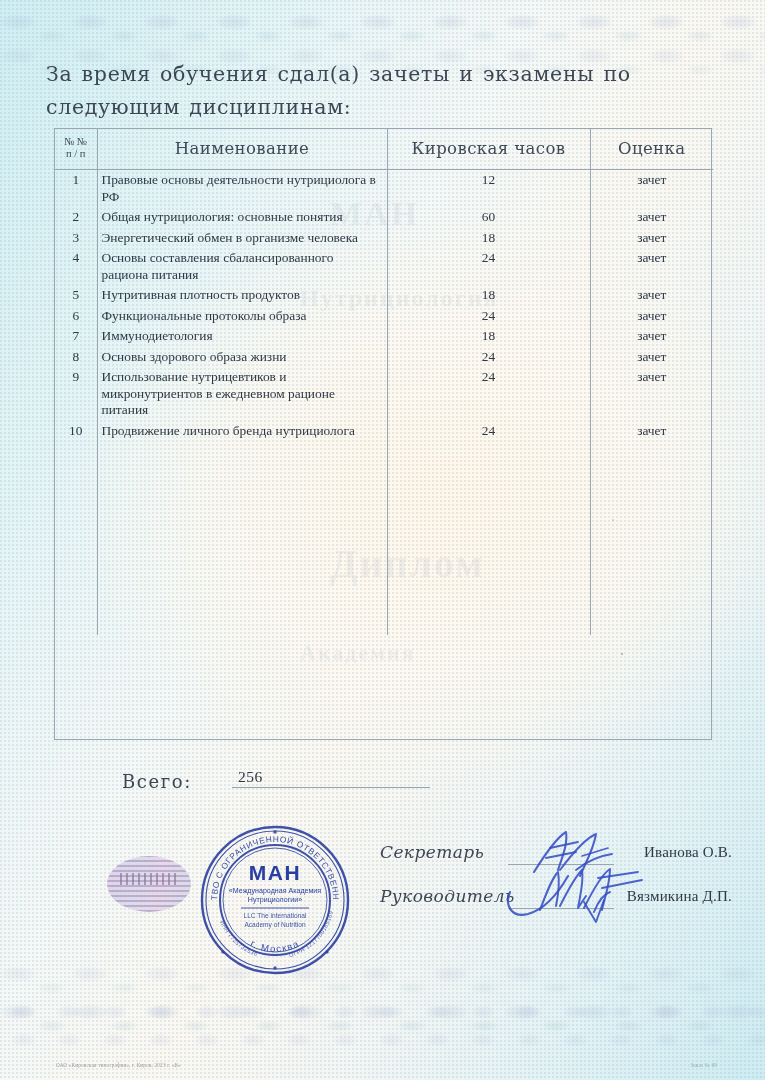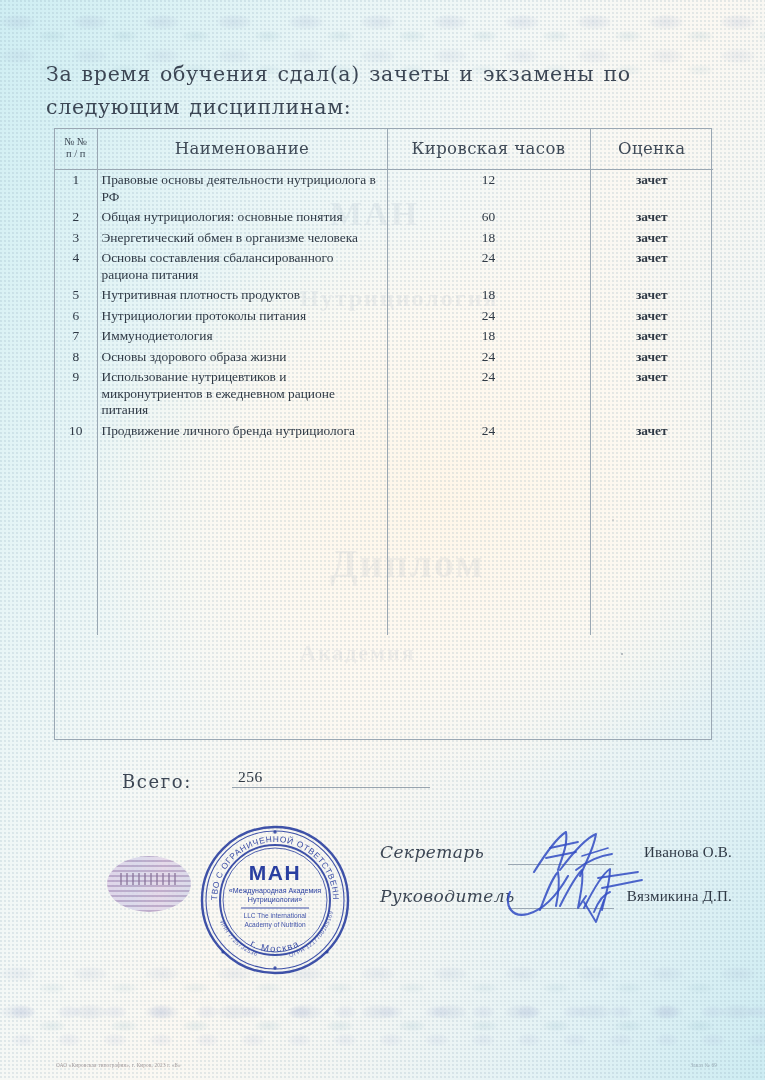--- a/index.html
+++ b/index.html
@@ -150,21 +150,21 @@
     vertical-align: top;
     color: #2f3945;
     font-size: 13.4px;
     line-height: 16.5px;
   }
   table.grades tbody td:last-child { border-right: none; }
 
   td.c-num-cell  { text-align: center; font-size: 12.6px; padding-top: 3px; }
   td.c-name-cell { text-align: left; padding-left: 9px; }
   td.c-hours-cell{ text-align: center; font-size: 13.4px; padding-top: 3px; }
-  td.c-mark-cell { text-align: center; font-size: 11.8px; padding-top: 5px; font-weight: bold; }
+  td.c-mark-cell { text-align: center; font-size: 11.8px; padding-top: 5px; }
 
   tr.filler td { border-right: 1px solid #9aa7b3; height: 190px; }
   tr.filler td:last-child { border-right: none; }
 
   
   .total-row {
     position: absolute;
     left: 122px;
     top: 768px;
     display: flex;
@@ -373,21 +373,21 @@
             <td class="c-mark-cell">зачет</td>
           </tr>
           <tr>
             <td class="c-num-cell">5</td>
             <td class="c-name-cell">Нутритивная плотность продуктов</td>
             <td class="c-hours-cell">18</td>
             <td class="c-mark-cell">зачет</td>
           </tr>
           <tr>
             <td class="c-num-cell">6</td>
-            <td class="c-name-cell">Нутрициологии протоколы питания</td>
+            <td class="c-name-cell">Функциональные протоколы образа</td>
             <td class="c-hours-cell">24</td>
             <td class="c-mark-cell">зачет</td>
           </tr>
           <tr>
             <td class="c-num-cell">7</td>
             <td class="c-name-cell">Иммунодиетология</td>
             <td class="c-hours-cell">18</td>
             <td class="c-mark-cell">зачет</td>
           </tr>
           <tr>

